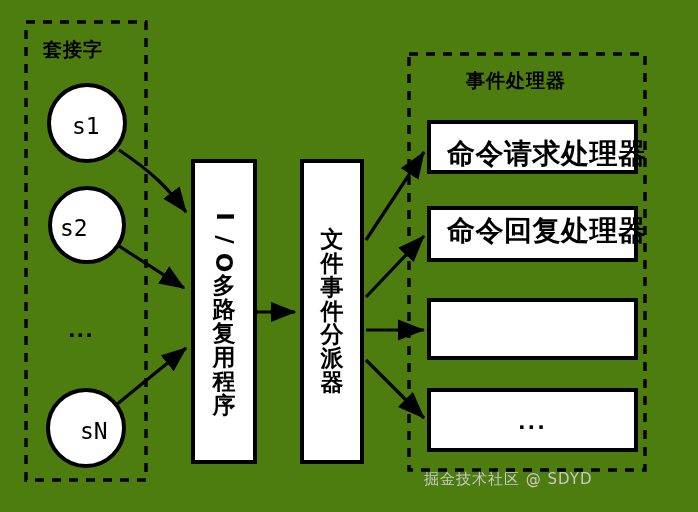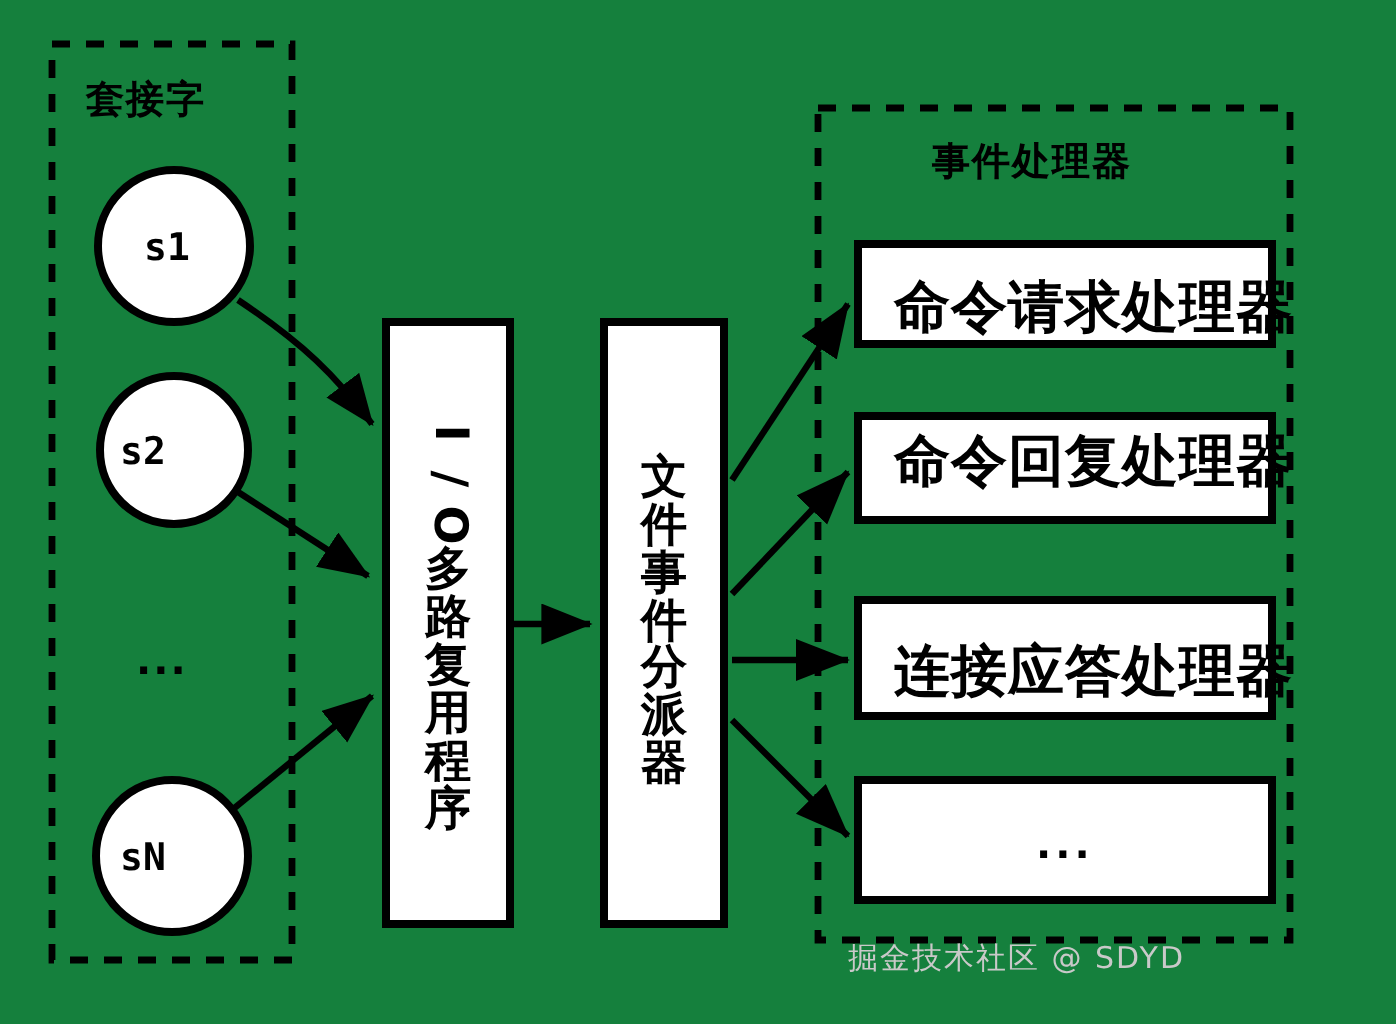--- a/index.html
+++ b/index.html
@@ -7,21 +7,21 @@
     padding: 0;
     background: #ffffff;
   }
   body {
     font-family: "DejaVu Sans", "Liberation Sans", sans-serif;
   }
   #diagram-root {
     position: relative;
     width: 698px;
     height: 512px;
-    background: #15803d;
+    background: #4d7c0f;
     overflow: hidden;
   }
   #diagram-svg {
     position: absolute;
     left: 0;
     top: 0;
     width: 698px;
     height: 512px;
   }
   .layer-text {
@@ -42,22 +42,22 @@
   
   .group-title {
     font-size: 19px;
     letter-spacing: 1px;
     font-family: "DejaVu Sans", "Liberation Sans", sans-serif;
   }
 
   
   .socket-label {
     font-family: "DejaVu Sans Mono", "Liberation Mono", monospace;
-    font-size: 19px;
-    font-weight: bold;
+    font-size: 23px;
+    font-weight: normal;
   }
   .ellipsis-label {
     font-family: "DejaVu Sans", "Liberation Sans", sans-serif;
     font-size: 20px;
     font-weight: bold;
     letter-spacing: 1px;
   }
 
   
   .vbox-text {
@@ -148,21 +148,21 @@
 
   <div class="layer-text">
 
     <div class="lbl group-title" style="left:43px; top:37px;">套接字</div>
 
     <div class="lbl group-title" style="left:466px; top:68px;">事件处理器</div>
 
     <div class="lbl socket-label" style="left:72px; top:113px;">s1</div>
     <div class="lbl socket-label" style="left:60px; top:215px;">s2</div>
     <div class="lbl ellipsis-label" style="left:68px; top:318px;">...</div>
-    <div class="lbl socket-label" style="left:60px; top:418px;">sN</div>
+    <div class="lbl socket-label" style="left:80px; top:418px;">sN</div>
 
     <div class="vbox-text" id="vbox-0" style="left:193px; top:164px; width:62px; height:295px;">
         <span class="ch rot">I</span>
         <span class="ch rot">/</span>
         <span class="ch rot">O</span>
         <span class="ch">多</span>
         <span class="ch">路</span>
         <span class="ch">复</span>
         <span class="ch">用</span>
         <span class="ch">程</span>
@@ -174,19 +174,18 @@
         <span class="ch">件</span>
         <span class="ch">事</span>
         <span class="ch">件</span>
         <span class="ch">分</span>
         <span class="ch">派</span>
         <span class="ch">器</span>
       </div>
 
     <div class="lbl handler-label" style="left:447px; top:135px;">命令请求处理器</div>
     <div class="lbl handler-label" style="left:447px; top:212px;">命令回复处理器</div>
-    <div class="lbl handler-label" style="left:447px; top:317px;">连接应答处理器</div>
     <div class="lbl handler-dots" style="left:518px; top:410px;">...</div>
 
     <div class="watermark" style="left:424px; top:470px;">掘金技术社区 @ SDYD</div>
 
   </div>
 </div>
 
 </body></html>

